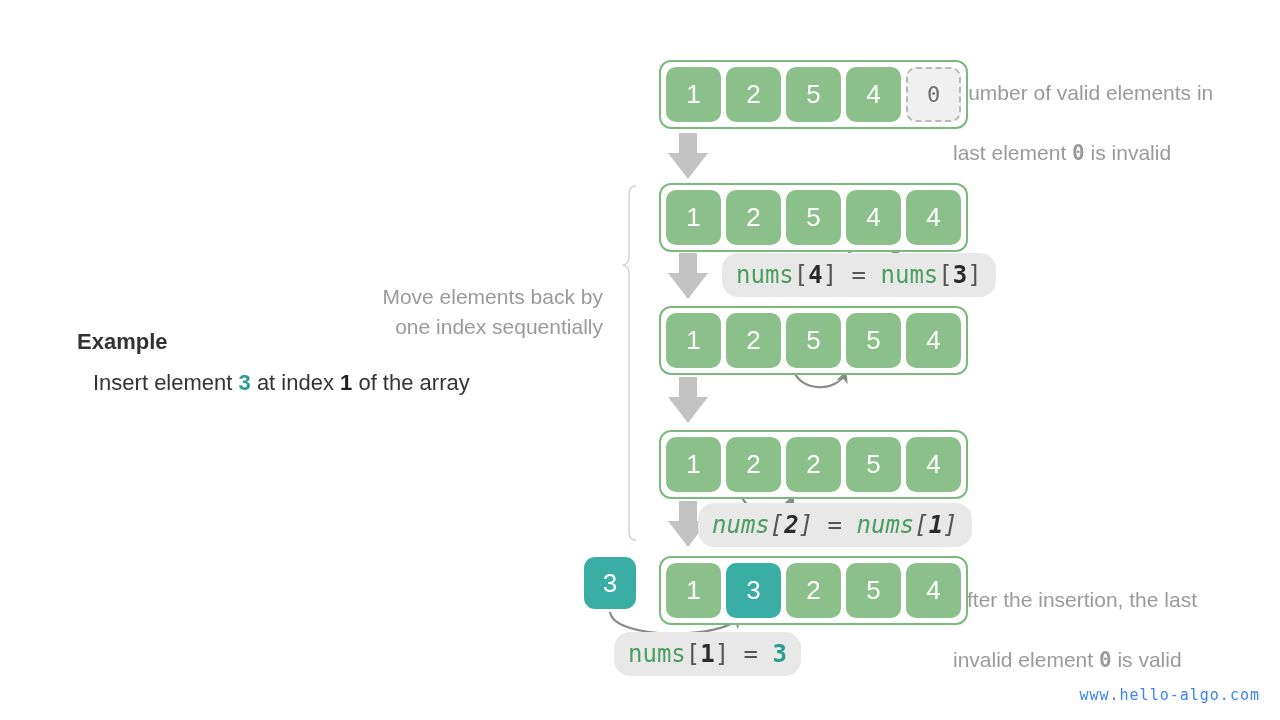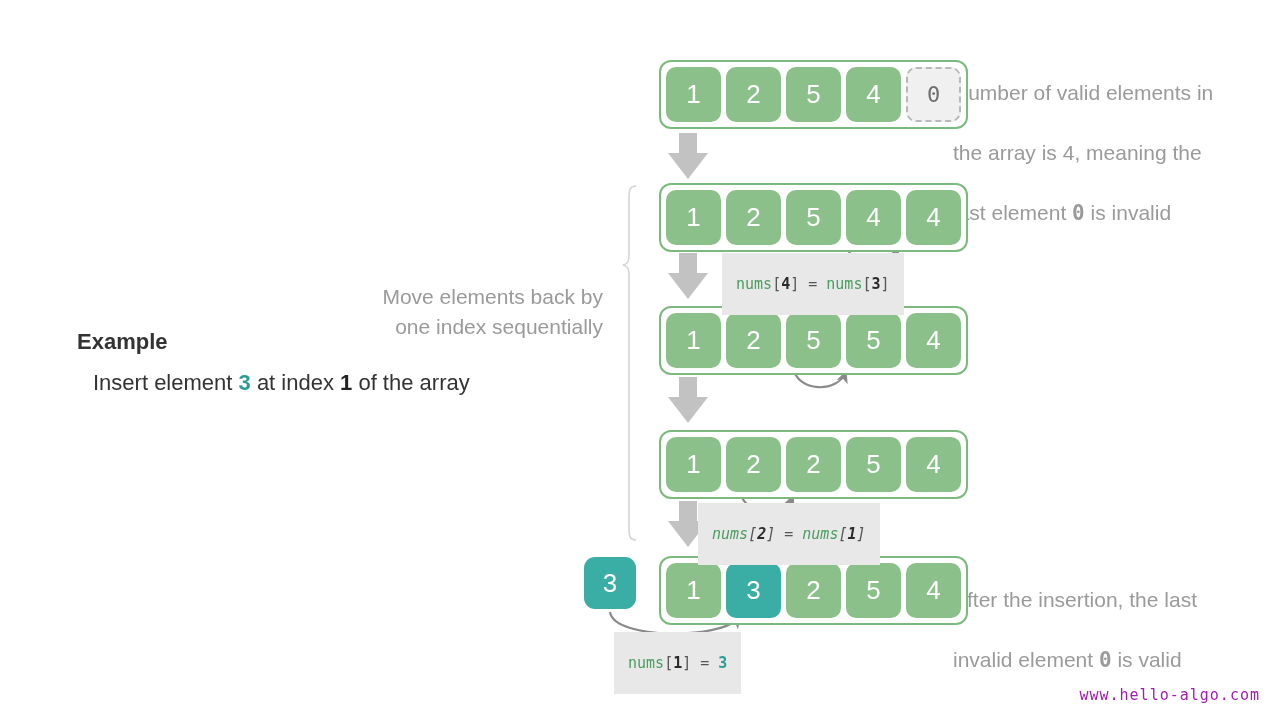--- a/index.html
+++ b/index.html
@@ -63,24 +63,24 @@
     width:0;height:0;
     border-left:20px solid transparent;
     border-right:20px solid transparent;
     border-top:26px solid #c2c2c2;
   }
 
   
   .pill{
     position:absolute;
     background:#e8e8e8;
-    border-radius:0;
-    padding:22px 14px;
+    border-radius:16px;
+    padding:8px 14px;
     font-family:"DejaVu Sans Mono", monospace;
-    font-size:15px;
+    font-size:24px;
     white-space:nowrap;
     letter-spacing:0px;
     color:#4a4a4a;
   }
   .pill .fn{color:#4a9e5f;}
   .pill .br{color:#555555;}
   .pill .num{color:#2b2b2b;font-weight:bold;}
   .pill .eq{color:#555555;}
   .pill .teal{color:#2a9d95;font-weight:bold;}
 
@@ -105,21 +105,21 @@
     position:absolute;
     font-size:22px;color:#333333;white-space:nowrap;
   }
   .ex-sub b.teal{color:#2a9d95;}
   .ex-sub b.dark{color:#222222;}
 
   
   .watermark{
     position:absolute;
     right:20px;bottom:16px;
-    color:#a21caf;
+    color:#3b82f6;
     font-family:"DejaVu Sans Mono", monospace;
     font-size:15px;
     letter-spacing:1px;
     margin-top:25px;
   }
   svg{position:absolute;left:0;top:0;overflow:visible;}
 </style>
 </head>
 <body>
 
@@ -161,21 +161,20 @@
 
   <div class="ex-sub" style="left:93px;top:370px;">
     <span>Insert element </span><b class="teal">3</b><span> at index </span><b class="dark">1</b><span> of the array</span>
   </div>
 
   <div class="note lbl" style="left:300px;top:241px;width:303px;">Move elements back by
 one index sequentially</div>
 
   <div class="note right" style="left:953px;top:48px;width:310px;">
     <div>Number of valid elements in</div>
-    <div>the array is 4, meaning the</div>
     <div><span>last element </span><span class="mono0">0</span><span> is invalid</span></div>
   </div>
 
   <div class="note right" style="left:953px;top:555px;width:310px;">
     <div>After the insertion, the last</div>
     <div><span>invalid element </span><span class="mono0">0</span><span> is valid</span></div>
   </div>
 
   <div class="array" style="left:659px;top:60px;">
       <div class="cell">1</div>

